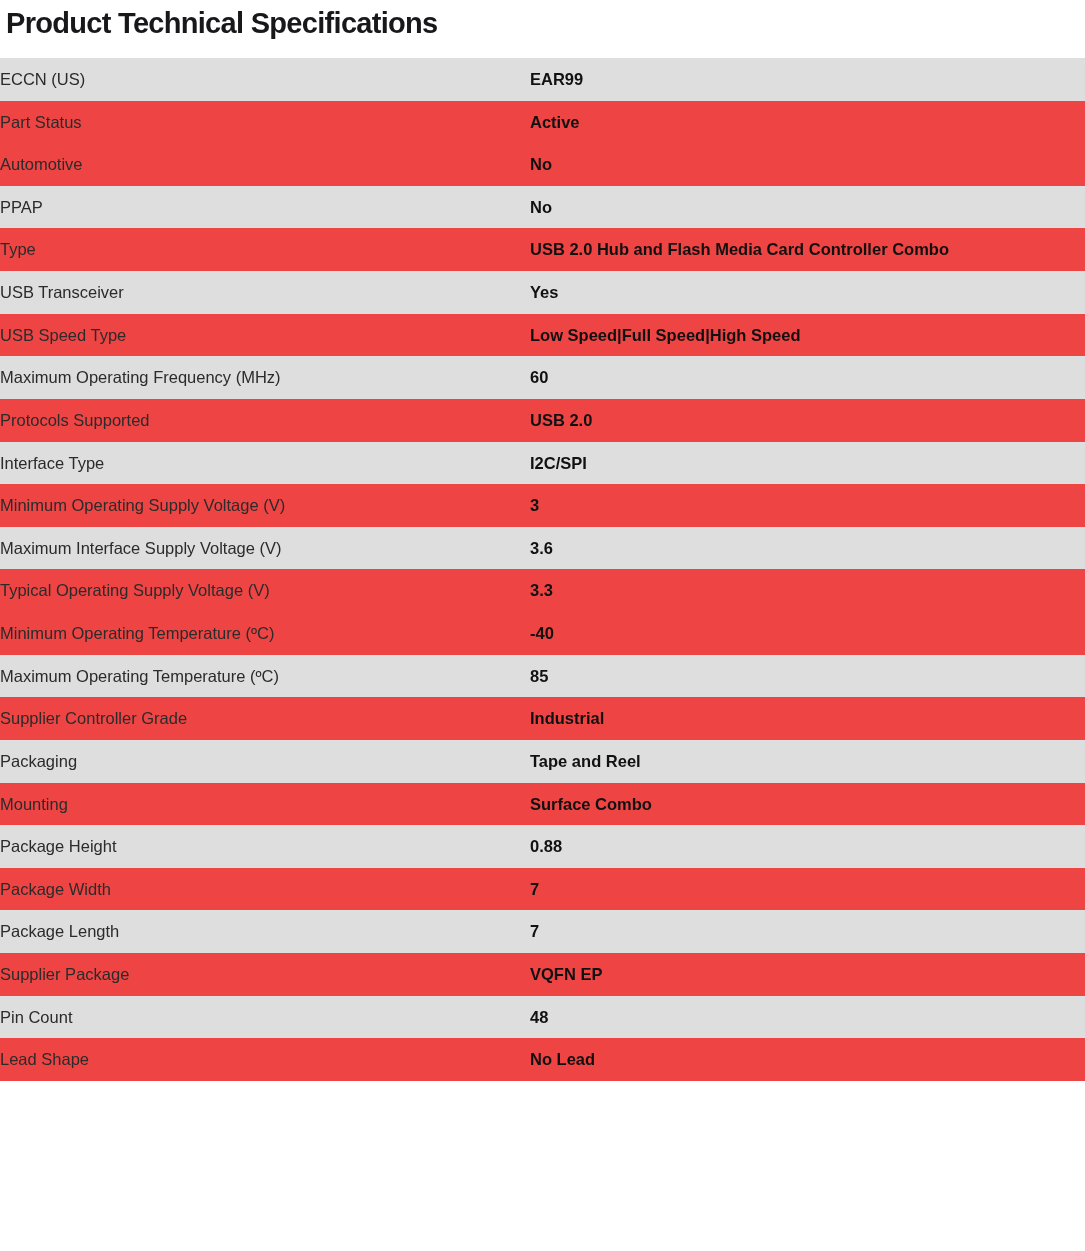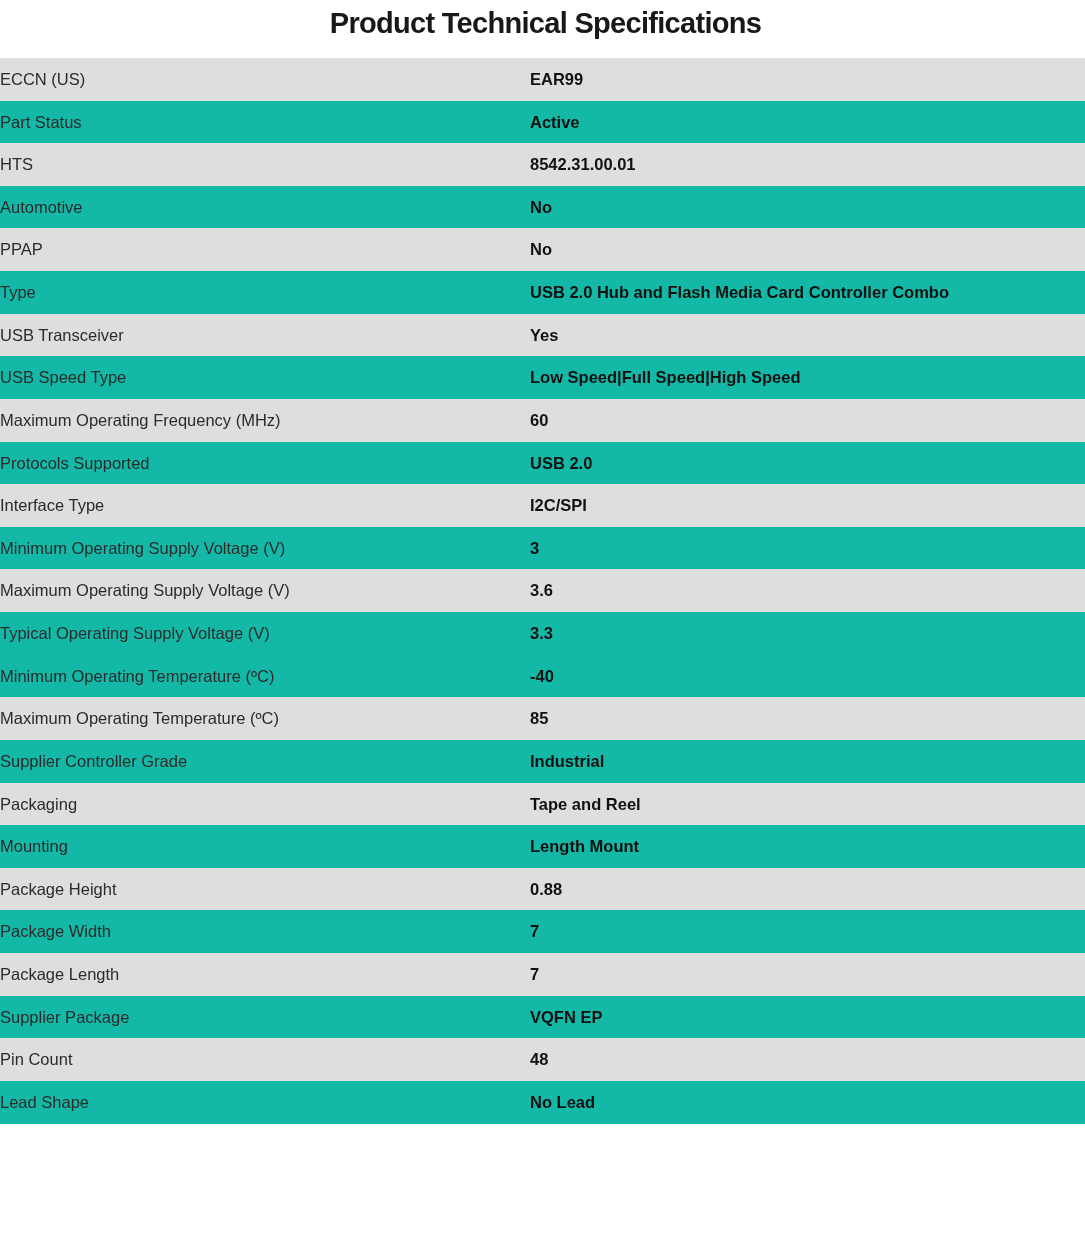--- a/index.html
+++ b/index.html
@@ -19,32 +19,31 @@
     box-sizing: border-box;
     padding: 0;
   }
   .page-title {
     font-size: 29px;
     font-weight: bold;
     letter-spacing: -0.7px;
     color: #18181a;
     margin: 8px 0 18px 6px;
     line-height: 1.1;
-    text-align: center;
   }
   table.spec-table {
     width: 1085px;
     border-collapse: collapse;
     table-layout: fixed;
   }
   table.spec-table tr.odd-row td {
     background: #dedede;
   }
   table.spec-table tr.even-row td {
-    background: #14b8a6;
+    background: #ef4444;
   }
   table.spec-table td {
     padding: 11px 0 11px 0;
     vertical-align: middle;
     font-size: 16.5px;
     line-height: 1.25;
     border: none;
   }
   td.spec-label {
     width: 530px;
@@ -67,24 +66,20 @@
 
   <table class="spec-table">
     <tbody>
         <tr class="odd-row">
           <td class="spec-label">ECCN (US)</td>
           <td class="spec-value">EAR99</td>
         </tr>
         <tr class="even-row">
           <td class="spec-label">Part Status</td>
           <td class="spec-value">Active</td>
-        </tr>
-        <tr class="odd-row">
-          <td class="spec-label">HTS</td>
-          <td class="spec-value">8542.31.00.01</td>
         </tr>
         <tr class="even-row">
           <td class="spec-label">Automotive</td>
           <td class="spec-value">No</td>
         </tr>
         <tr class="odd-row">
           <td class="spec-label">PPAP</td>
           <td class="spec-value">No</td>
         </tr>
         <tr class="even-row">
@@ -109,21 +104,21 @@
         </tr>
         <tr class="odd-row">
           <td class="spec-label">Interface Type</td>
           <td class="spec-value">I2C/SPI</td>
         </tr>
         <tr class="even-row">
           <td class="spec-label">Minimum Operating Supply Voltage (V)</td>
           <td class="spec-value">3</td>
         </tr>
         <tr class="odd-row">
-          <td class="spec-label">Maximum Operating Supply Voltage (V)</td>
+          <td class="spec-label">Maximum Interface Supply Voltage (V)</td>
           <td class="spec-value">3.6</td>
         </tr>
         <tr class="even-row">
           <td class="spec-label">Typical Operating Supply Voltage (V)</td>
           <td class="spec-value">3.3</td>
         </tr>
         <tr class="even-row">
           <td class="spec-label">Minimum Operating Temperature (ºC)</td>
           <td class="spec-value">-40</td>
         </tr>
@@ -134,21 +129,21 @@
         <tr class="even-row">
           <td class="spec-label">Supplier Controller Grade</td>
           <td class="spec-value">Industrial</td>
         </tr>
         <tr class="odd-row">
           <td class="spec-label">Packaging</td>
           <td class="spec-value">Tape and Reel</td>
         </tr>
         <tr class="even-row">
           <td class="spec-label">Mounting</td>
-          <td class="spec-value">Length Mount</td>
+          <td class="spec-value">Surface Combo</td>
         </tr>
         <tr class="odd-row">
           <td class="spec-label">Package Height</td>
           <td class="spec-value">0.88</td>
         </tr>
         <tr class="even-row">
           <td class="spec-label">Package Width</td>
           <td class="spec-value">7</td>
         </tr>
         <tr class="odd-row">

